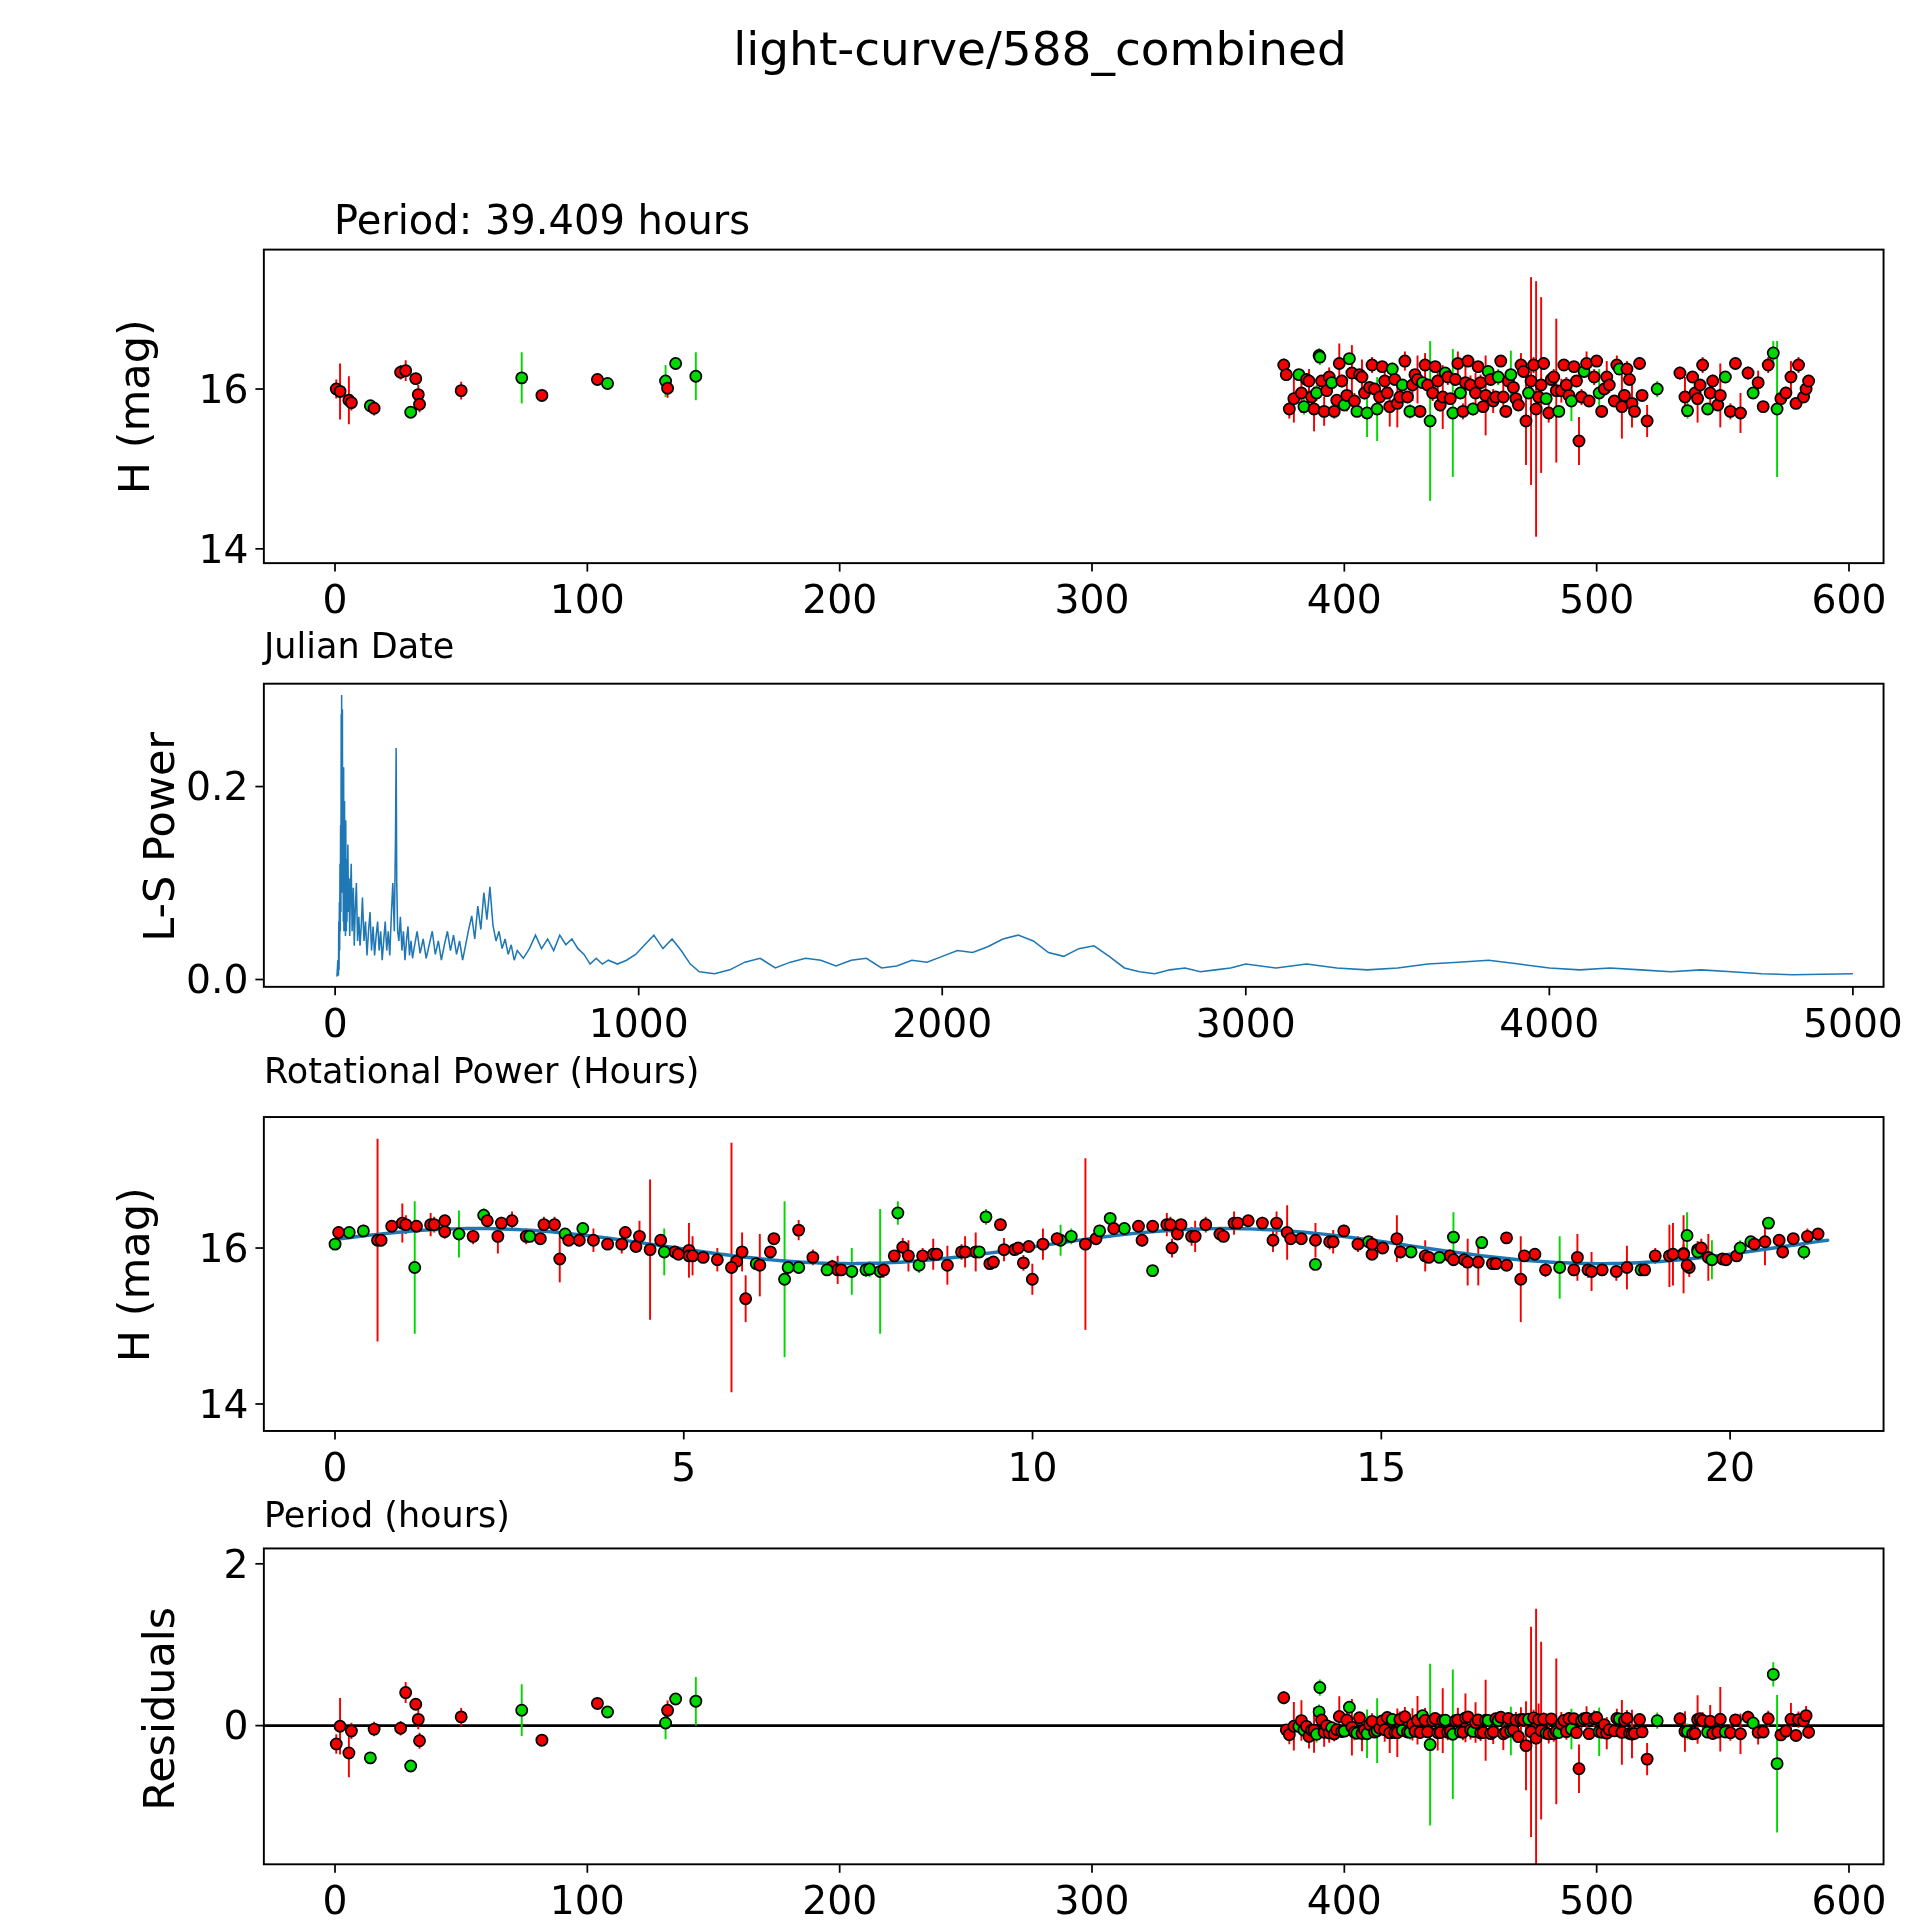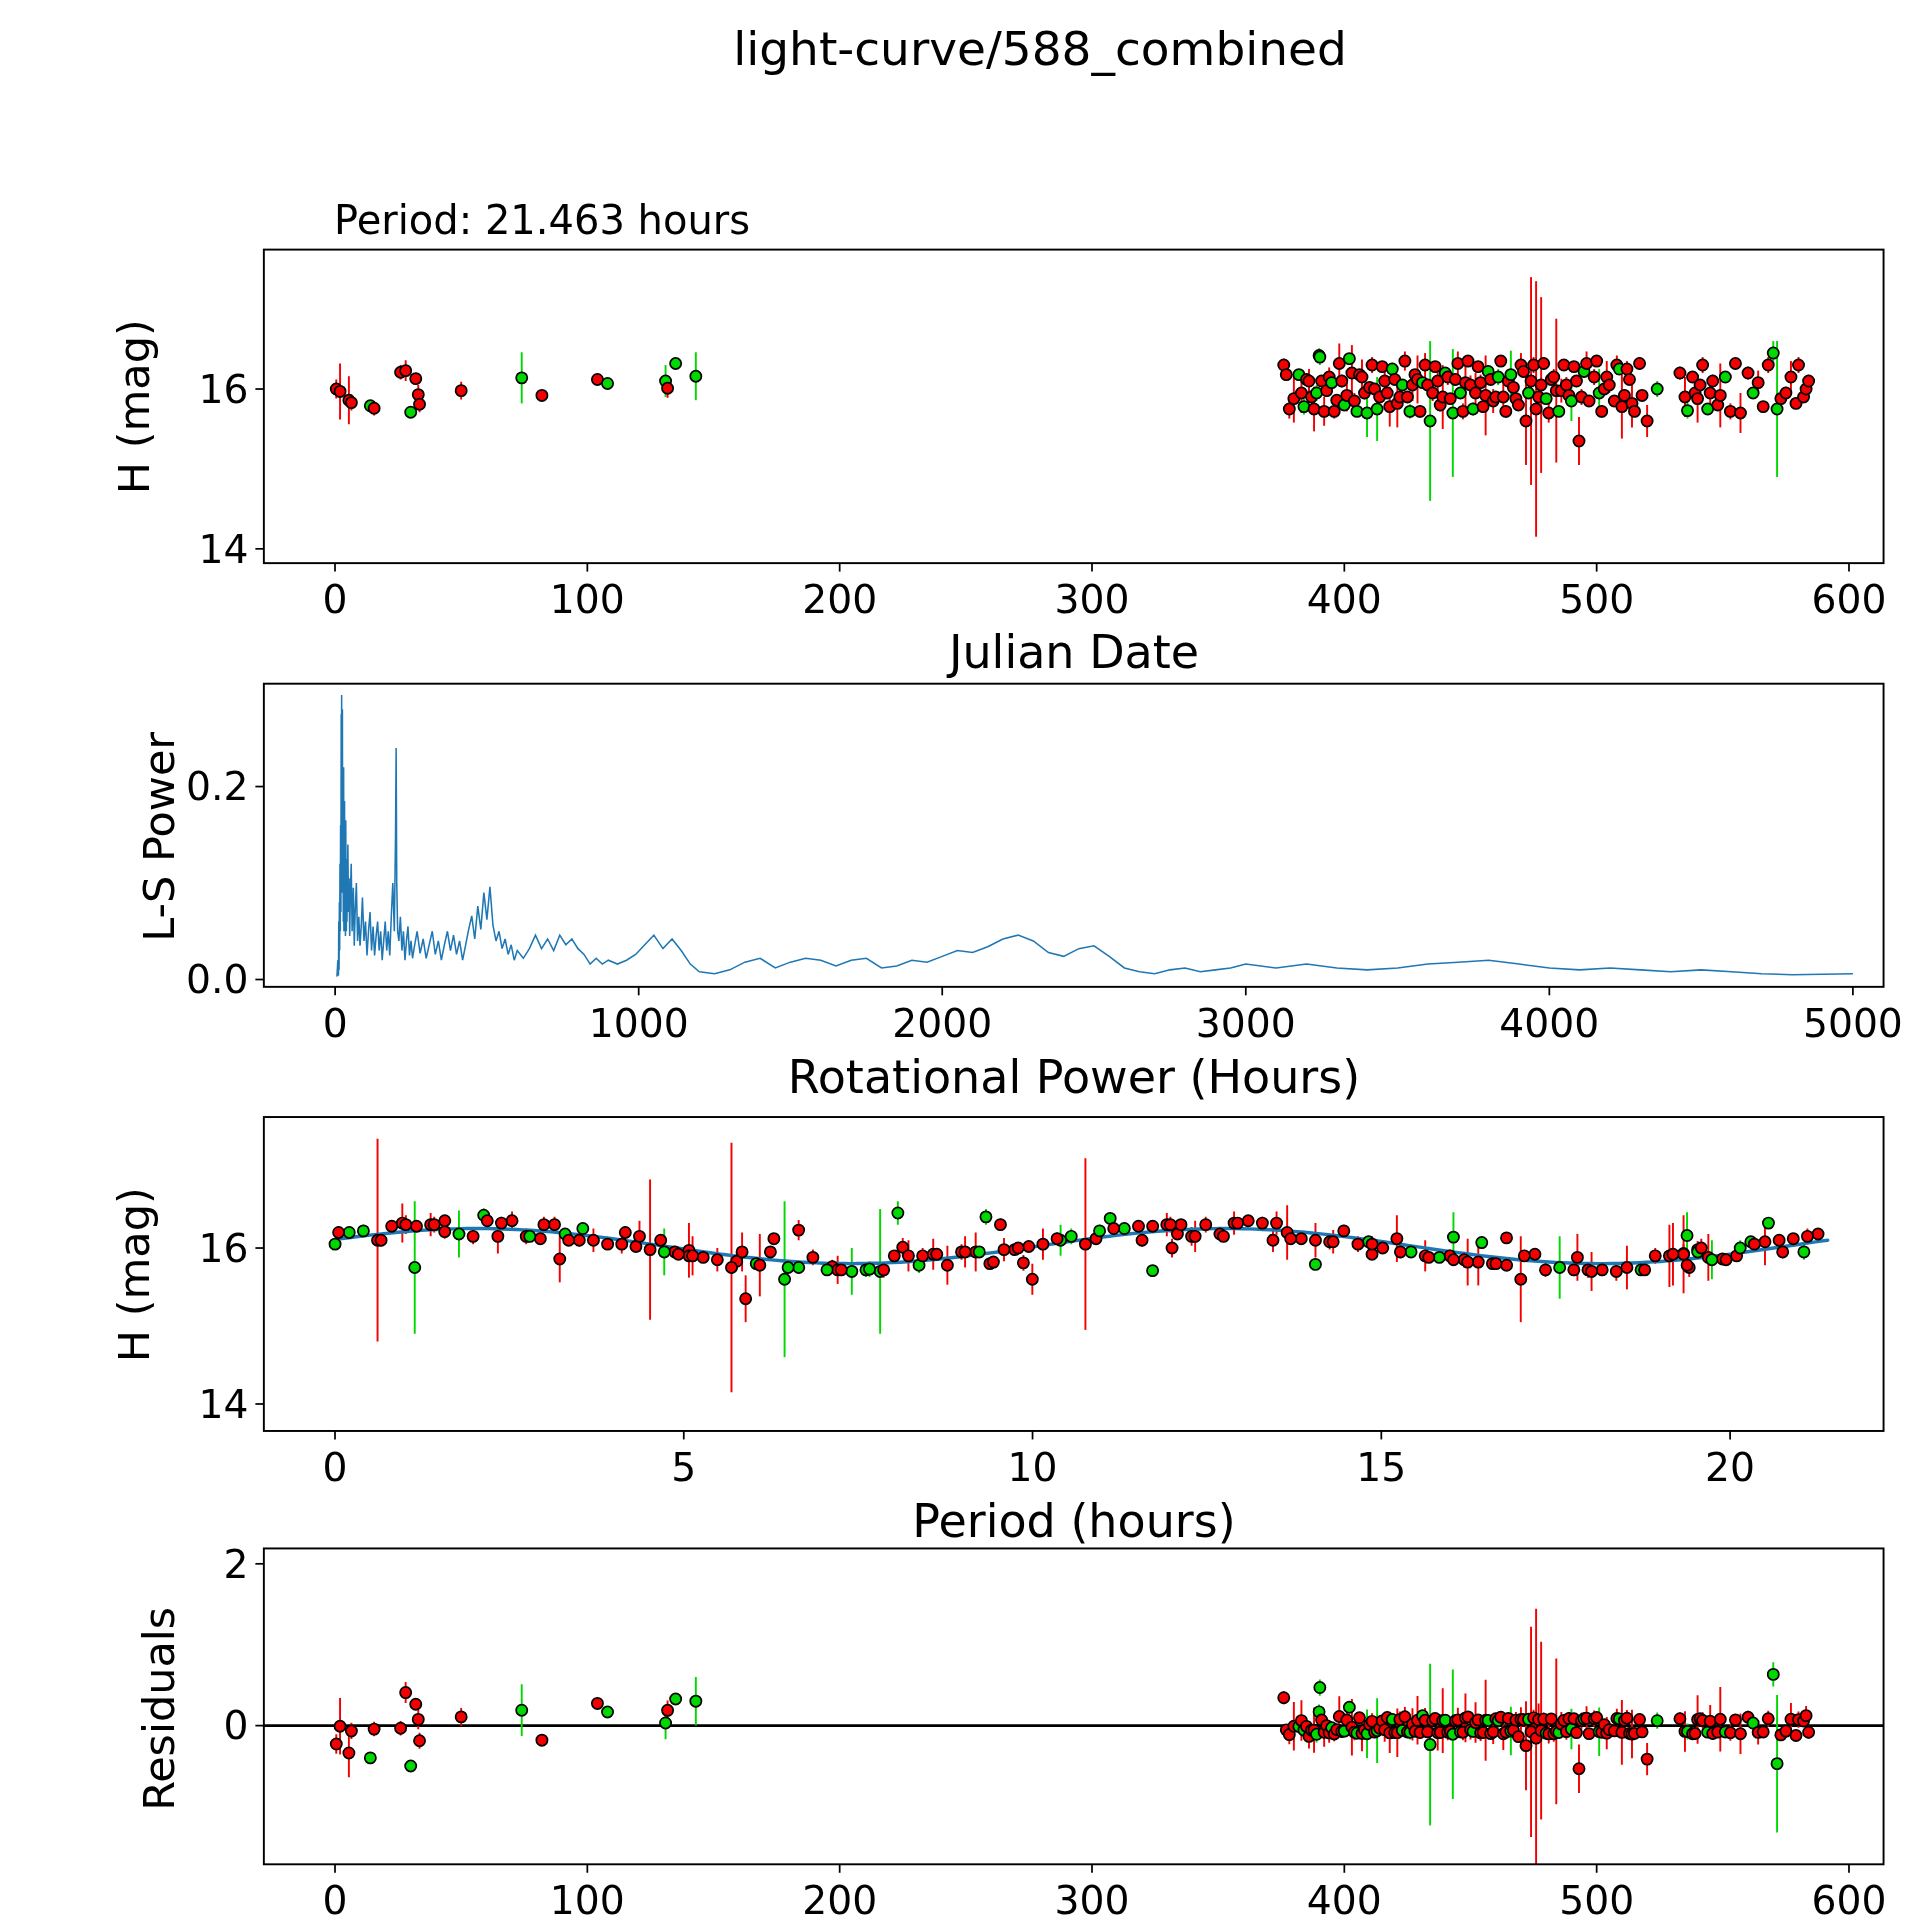--- a/index.html
+++ b/index.html
@@ -1,35 +1,35 @@
 <!DOCTYPE html>
 <html style="font-size:6.2px"><head>
 <meta charset="utf-8">
 <style>
   html,body{margin:0;padding:0;background:#ffffff;}
   .fig{position:relative;width:2080px;height:2080px;background:#ffffff;
        font-family:"DejaVu Sans", sans-serif;color:#000;overflow:hidden;}
   .fig-title{position:absolute;left:0;top:21px;width:2080px;text-align:center;
        font-size:47px;line-height:1.2;}
   .annotation{position:absolute;left:334px;top:196px;font-size:40px;line-height:1.2;}
-  .xlabel{position:absolute;left:264px;width:1620px;text-align:center;font-size:46px;line-height:1.2;}
+  .xlabel{position:absolute;left:264px;width:1620px;font-size:35px;line-height:1.2;}
   #xl-0{top:625px;} #xl-1{top:1050px;} #xl-2{top:1494px;}
   .ylabel{position:absolute;width:385px;text-align:center;font-size:43px;line-height:1.2;
        transform:rotate(-90deg);transform-origin:center center;}
   #yl-0{left:-58px;top:381px;} #yl-1{left:-33px;top:811px;}
   #yl-2{left:-58px;top:1249px;} #yl-3{left:-33px;top:1683px;}
   svg{position:absolute;left:0;top:0;}
   svg text{font-family:"DejaVu Sans", sans-serif;}
 </style>
 </head>
 <body>
 
 <div class="fig">
   <div class="fig-title">light-curve/588_combined</div>
-  <div class="annotation">Period: 21.463 hours</div>
+  <div class="annotation">Period: 39.409 hours</div>
 
   <svg id="chart-svg" width="2080" height="2080" viewBox="0 0 5400 5400">
       <g>
         <clipPath id="clip0">
           <rect x="685" y="648" width="4205" height="814"></rect>
         </clipPath>
         <g clip-path="url(#clip0)">
           <line x1="873.009814612868" y1="1034.8781855249745" x2="873.009814612868" y2="985.0922528032619" stroke="#f40000" stroke-width="5"></line>
           <line x1="882.8361115438541" y1="1088.8129459734964" x2="882.8361115438541" y2="943.6039755351682" stroke="#f40000" stroke-width="5"></line>
           <line x1="905.7641377161551" y1="1101.2594291539249" x2="905.7641377161551" y2="976.7945973496433" stroke="#f40000" stroke-width="5"></line>

